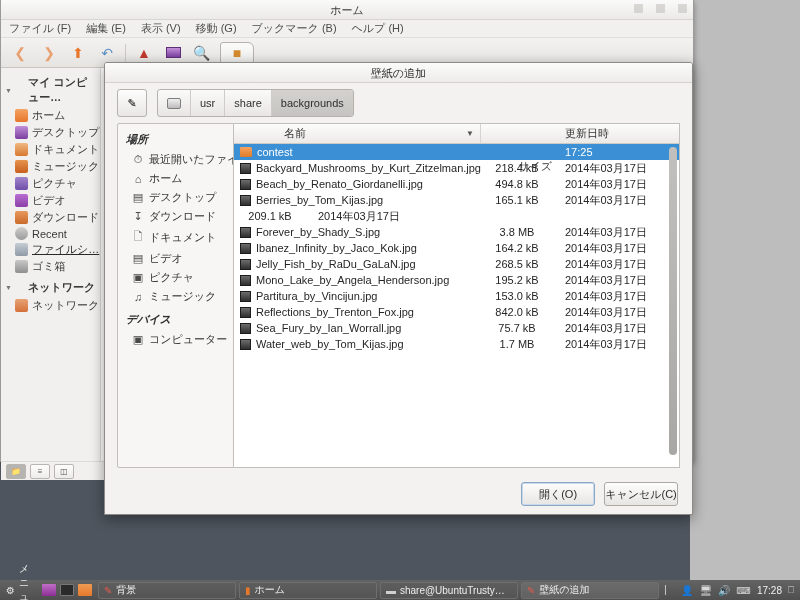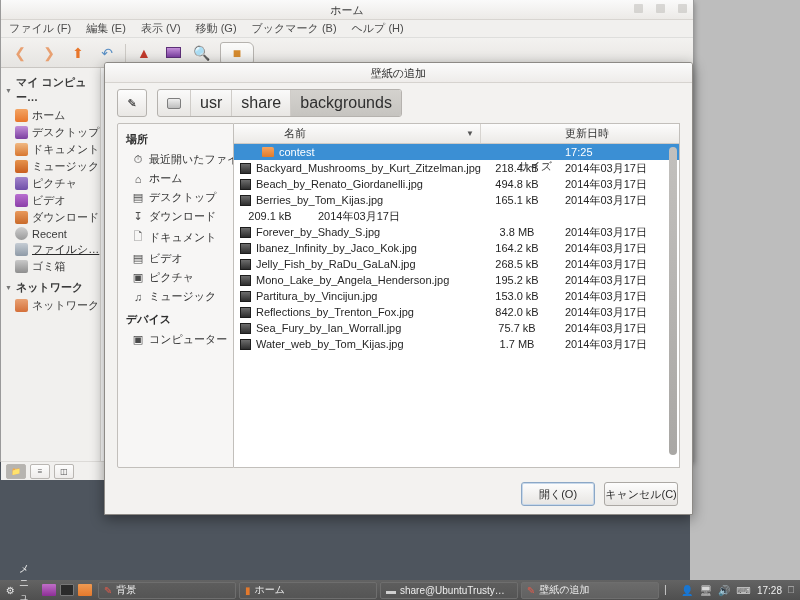--- a/index.html
+++ b/index.html
@@ -34,21 +34,21 @@
   #bgwin .menubar span { cursor:default; }
   #bgwin .toolbar { height:30px; display:flex; align-items:center; gap:7px;
            padding:0 8px; background:linear-gradient(#f3f2f0,#e6e4e1);
            border-bottom:1px solid #c9c6c2; }
   #bgwin .tb { width:22px; height:22px; display:flex; align-items:center;
            justify-content:center; font-size:14px; }
   #bgwin .tbsep { width:1px; height:18px; background:#ccc9c5; }
   #bgwin .body { display:flex; height:393px; }
   #bgwin .side { width:100px; background:#f1f0ee; border-right:1px solid #dcdad7;
            padding:5px 0; overflow:hidden; }
-  #bgwin .side .grp { display:flex; align-items:center; gap:4px; padding:2px 4px;
+  #bgwin .side .grp { display:flex; align-items:center; gap:16px; padding:2px 4px;
            font-weight:bold; color:#3a3a3a; font-size:11px; }
   #bgwin .side .grp .tri { font-size:7px; color:#777; }
   #bgwin .side .it { display:flex; align-items:center; gap:4px; padding:1px 4px 1px 14px;
            color:#3a3a3a; white-space:nowrap; font-size:11px; }
   #bgwin .side .it .ico { width:13px; height:13px; border-radius:2px; flex:none;
            display:inline-block; }
   #bgwin .side .it.link span.lbl { text-decoration:underline; color:#2a2a2a; }
   #bgwin .main { flex:1; background:#fff; }
   #bgwin .foot { height:19px; display:flex; align-items:center; gap:4px;
            padding:0 5px; background:#f1f0ee; border-top:1px solid #dcdad7; }
@@ -65,45 +65,45 @@
          border-bottom:1px solid #d6d3cf; border-radius:2px 2px 0 0;
          text-align:center; font-size:11px; color:#2f2f2f; padding-top:3px; }
   #dlg .pathbar { height:40px; display:flex; align-items:center; gap:10px;
          padding:0 12px; }
   .iconbtn { width:30px; height:28px; border:1px solid #b5b2ae; border-radius:3px;
          background:linear-gradient(#fdfdfd,#e9e7e4); display:flex;
          align-items:center; justify-content:center; }
   .crumbs { display:flex; border:1px solid #b5b2ae; border-radius:3px;
          overflow:hidden; height:28px; background:linear-gradient(#fafafa,#e8e6e3); }
   .crumb { display:flex; align-items:center; gap:5px; padding:0 9px;
-         font-size:16px; color:#2f2f2f; border-right:1px solid #cfccc8; }
+         font-size:11px; color:#2f2f2f; border-right:1px solid #cfccc8; }
   .crumb:last-child { border-right:none; }
   .crumb.active { background:linear-gradient(#d4d2ce,#c6c4c0); font-weight:normal; }
   .crumb .disk { width:14px; height:11px; border:1px solid #7e7e7e; border-radius:2px;
          background:linear-gradient(#efefef,#bdbdbd); display:inline-block; }
 
   #dlg .dbody { flex:1; display:flex; gap:0; padding:0 12px 6px 12px; }
   .places { width:122px; background:#f7f6f5; border:1px solid #c2bfbb;
          border-radius:2px 0 0 2px; padding:6px 0; overflow:hidden; }
-  .places .hdr { font-weight:bold; font-size:11px; color:#2e2e2e; padding:2px 8px 3px 8px; }
+  .places .hdr { font-weight:bold; font-size:11px; color:#2e2e2e; padding:2px 8px 3px 8px;font-style:italic; }
   .places .pit { display:flex; align-items:center; gap:5px; padding:2px 6px 2px 14px;
          font-size:11px; color:#333; white-space:nowrap; }
   .places .pit .gi { width:12px; text-align:center; font-size:11px; color:#4a4a4a; flex:none; }
 
   .filepane { flex:1; border:1px solid #c2bfbb; border-left:none;
          background:#fff; display:flex; flex-direction:column; }
   .fhead { display:flex; height:20px; background:linear-gradient(#fcfcfc,#eceae7);
          border-bottom:1px solid #cdcac6; font-size:11px; color:#333; }
   .fhead div { display:flex; align-items:center; padding:0 6px; }
   .fhead .c-name { flex:1; border-right:1px solid #d7d4d0; justify-content:space-between;margin-left:44px; }
   .fhead .c-size { width:78px; border-right:1px solid #d7d4d0; justify-content:flex-end;margin-top:42px; }
   .fhead .c-date { width:120px; }
   .flist { flex:1; overflow:hidden; position:relative; }
   .frow { display:flex; height:16px; align-items:center; font-size:11px; color:#262626; }
-  .frow.sel { background:#3b8fd4; color:#fff;padding-left:22px; }
+  .frow.sel { background:#3b8fd4; color:#fff; }
   .frow .n { flex:1; display:flex; align-items:center; gap:5px; padding-left:6px;
          overflow:hidden; white-space:nowrap; }
   .frow .s { width:78px; text-align:center; padding-right:6px; }
   .frow .d { width:120px; padding-left:6px; }
   .ficon { width:11px; height:11px; flex:none; display:inline-block;
          background:linear-gradient(#6d6d6d,#2e2e2e); border:1px solid #1c1c1c; }
   .foldericon { width:12px; height:10px; flex:none; display:inline-block;
          background:linear-gradient(#f6a35e,#e07b2a); border-radius:1px 2px 1px 1px; }
   .vscroll { position:absolute; right:1px; top:1px; bottom:1px; width:11px; }
   .vthumb { position:absolute; left:2px; top:2px; width:8px; height:96%;

